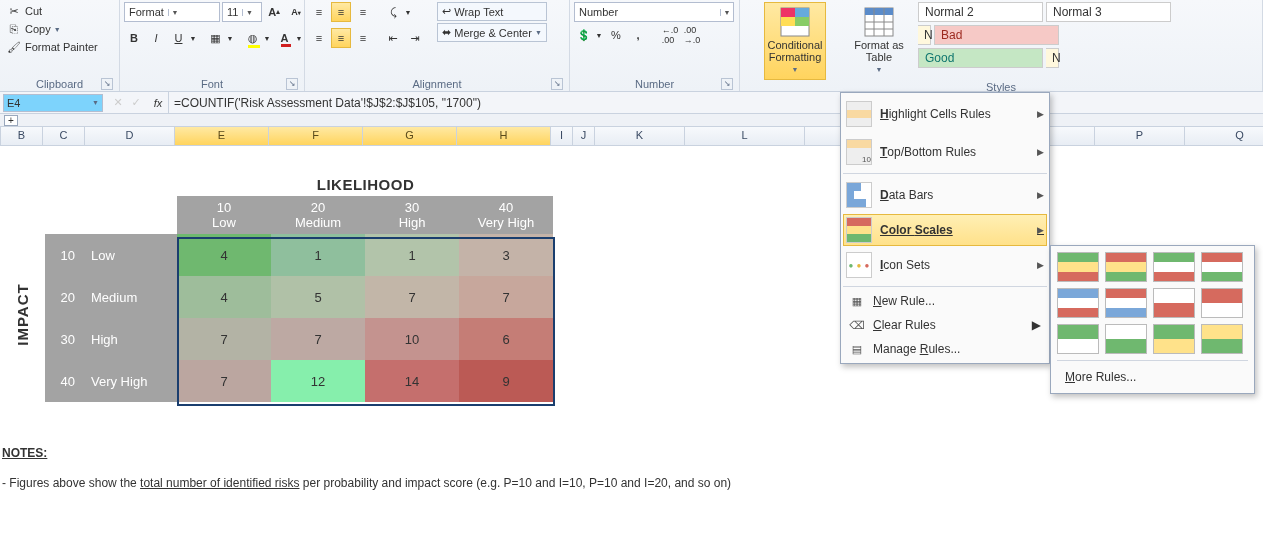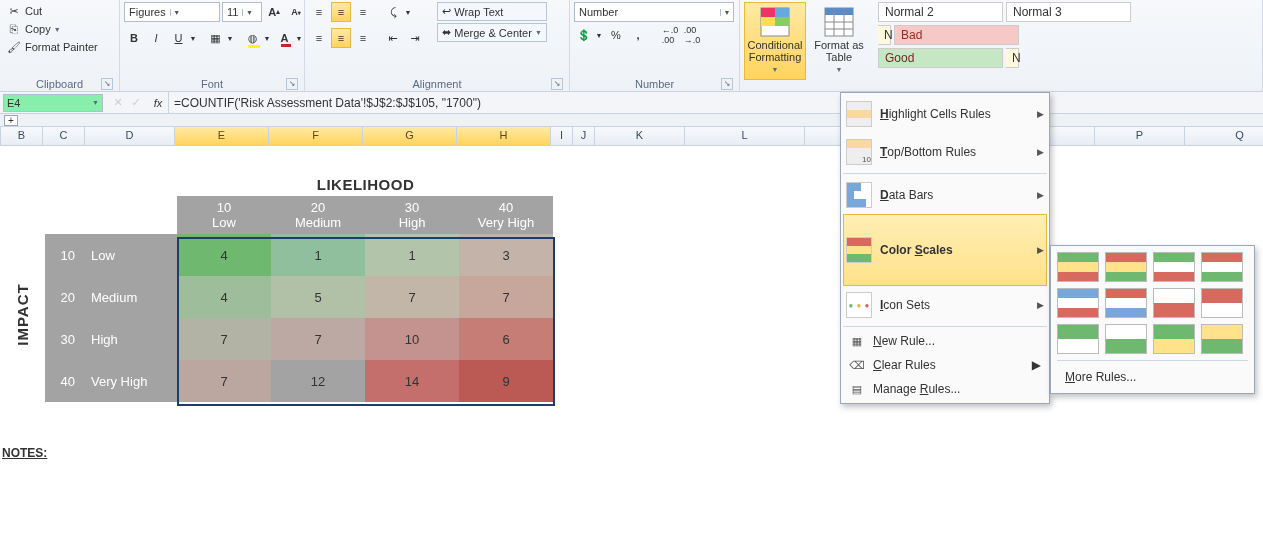--- a/index.html
+++ b/index.html
@@ -27,35 +27,35 @@
   .split-btn .btn-sq { border-right:0;}
   .split-btn .ar-sq { width:10px; height:20px; display:inline-flex; align-items:center; justify-content:center; font-size:7px;}
 
   .align-group { width:265px; }
   .big-btns { display:flex; flex-direction:column; gap:2px; }
   .wide-btn { border:1px solid #b9c4d4; background:#f4f8fd; padding:2px 4px; display:flex; align-items:center; gap:3px; cursor:pointer; font-size:11px;}
 
   .number-group { width:170px; }
 
   .styles-group { flex:1; }
-  .big-vert-btn { display:flex; flex-direction:column; align-items:center; width:62px; padding:3px 2px; cursor:pointer; font-size:11px; text-align:center; line-height:12px; border:1px solid transparent; }
+  .big-vert-btn { display:flex; flex-direction:column; align-items:center; width:62px; padding:3px 2px; cursor:pointer; font-size:11px; text-align:center; line-height:12px; border:1px solid transparent;margin-left:20px; }
   .big-vert-btn.active { background:linear-gradient(#ffe9a3,#ffd45e); border:1px solid #e6b93f; }
   .big-vert-btn .ico-lg { width:32px; height:32px; margin-bottom:1px;}
 
   .cell-styles { display:flex; flex-wrap:wrap; gap:3px; width:260px; }
   .cell-style { width:125px; height:20px; padding:2px 6px; font-size:12px; border:1px solid #ccc; display:flex; align-items:center; cursor:pointer;}
   .cs-normal2 { background:#fff; }
   .cs-normal3 { background:#fff; }
   .cs-bad { background:#f6c9c6; color:#9c2a20; }
-  .cs-good { background:#c5e7c4; color:#7f1d1d; }
+  .cs-good { background:#c5e7c4; color:#0f766e; }
   .cs-narrow { width:10px; border-left:0; background:#fff8dd; }
 
   
   .fbar { display:flex; align-items:center; height:22px; border-bottom:1px solid #c9d2df; background:#f3f5f9;}
-  .namebox { width:100px; border:1px solid #b3bdd0; background:#86efac; height:18px; margin:0 3px; display:flex; align-items:center; justify-content:space-between; padding:0 3px; font-size:11px;}
+  .namebox { width:100px; border:1px solid #b3bdd0; background:#7dd3fc; height:18px; margin:0 3px; display:flex; align-items:center; justify-content:space-between; padding:0 3px; font-size:11px;}
   .fx-btn { width:20px; text-align:center; font-style:italic; cursor:pointer;}
   .fb-input { flex:1; border-left:1px solid #c9d2df; padding:0 5px; font-size:12px; height:100%; display:flex; align-items:center;}
   .fbar-btns { display:flex; gap:2px; padding:0 4px; color:#888;}
   .fbar-btns span { width:16px; text-align:center; cursor:pointer; }
 
   
   .collapse-row { height:13px; border-bottom:1px solid #c9d2df; background:#eef1f6; display:flex; align-items:center;}
   .collapse-row .plus { width:14px; height:11px; border:1px solid #9aa8bd; background:#fff; text-align:center; font-size:10px; line-height:9px; margin-left:4px; cursor:pointer;}
 
   
@@ -80,21 +80,21 @@
   .sel-border { position:absolute; border:2px solid #1a3e6e; pointer-events:none; }
 
   .notes { position:absolute; left:2px; top:300px; font-size:12px; }
   .notes .hd { font-weight:bold; text-decoration:underline; margin-bottom:16px;}
   .notes .ln { }
   .notes .ul { text-decoration:underline; }
 
   
   .cf-menu { position:absolute; left:840px; top:92px; width:210px; background:#fafafa; border:1px solid #9aa8bd; box-shadow:2px 3px 6px rgba(0,0,0,0.25); padding:2px; z-index:20;}
   .cf-item { display:flex; align-items:center; padding:6px 3px; cursor:pointer; position:relative; font-size:12px;}
-  .cf-item:hover, .cf-item.hover { background:linear-gradient(#ffefb4,#ffe18a); border:1px solid #e6b93f; padding:22px 2px;}
+  .cf-item:hover, .cf-item.hover { background:linear-gradient(#ffefb4,#ffe18a); border:1px solid #e6b93f; padding:2px 2px;text-decoration:underline;}
   .cf-item .cf-ico { width:26px; height:26px; margin-right:8px; border:1px solid #ccc; background:#fff; display:flex; flex-direction:column; }
   .cf-item .cf-arr { margin-left:auto; font-size:9px; color:#555;}
   .cf-sep { height:1px; background:#d0d6e0; margin:2px 0;}
   .cf-item-sm { display:flex; align-items:center; padding:4px 6px; cursor:pointer; font-size:12px;}
   .cf-item-sm .sm-ico { width:16px; height:16px; margin-right:8px; display:inline-flex; align-items:center; justify-content:center; font-size:11px; color:#555;}
 
   
   .cs-sub { position:absolute; left:1050px; top:245px; width:205px; background:#fafafa; border:1px solid #9aa8bd; box-shadow:2px 3px 6px rgba(0,0,0,0.25); padding:6px; z-index:21;}
   .cs-grid { display:flex; flex-wrap:wrap; gap:6px;}
   .cs-opt { width:42px; height:30px; border:1px solid #bbb; cursor:pointer; display:flex; flex-direction:column;}
@@ -130,21 +130,21 @@
     <div class="ribbon-group-label">
       <span>Clipboard</span>
       <span class="dlaunch">↘</span>
     </div>
   </div>
 
   <div class="ribbon-group font-group">
     <div class="rb-body" style="flex-direction:column; gap:3px;">
       <div class="font-row">
         <div class="combo" style="width:96px;">
-          <span class="txt">Figures</span>
+          <span class="txt">Format</span>
             <span class="ar">▼</span>
         </div>
         <div class="combo" style="width:40px;">
           <span class="txt">11</span>
             <span class="ar">▼</span>
         </div>
         <span class="btn-sq" style="font-weight:bold;">A<sup style="font-size:7px;">▴</sup></span>
         <span class="btn-sq" style="font-size:9px;font-weight:bold;">A<sup style="font-size:6px;">▾</sup></span>
       </div>
       <div class="font-row">
@@ -294,20 +294,23 @@
         <div class="cell-style cs-bad">
             <span>Bad</span>
           </div>
         <div class="cell-style cs-good">
             <span>Good</span>
           </div>
         <div class="cell-style cs-narrow">
             <span>N</span>
           </div>
       </div>
+    </div>
+    <div class="ribbon-group-label">
+      <span>Styles</span>
     </div>
   </div>
 </div>
 
 <div class="fbar">
   <div class="namebox">
     <span>E4</span>
       <span class="dd-ar">▼</span>
   </div>
   <div class="fbar-btns">
@@ -387,31 +390,34 @@
             <td class="mx-cell" style="background: rgb(179, 179, 165);">7</td>
             <td class="mx-cell" style="background: rgb(189, 169, 163);">7</td>
             <td class="mx-cell" style="background: rgb(196, 147, 143);">10</td>
             <td class="mx-cell" style="background: rgb(197, 125, 118);">6</td>
           </tr>
           <tr>
             <td></td>
             <td class="mx-side" style="text-align:right;">40</td>
             <td class="mx-side" style="text-align:left;">Very High</td>
             <td class="mx-cell" style="background: rgb(187, 166, 160);">7</td>
-            <td class="mx-cell" style="background: #a3a3a3;">12</td>
+            <td class="mx-cell" style="background: #86efac;">12</td>
             <td class="mx-cell" style="background: rgb(197, 111, 109);">14</td>
             <td class="mx-cell" style="background: rgb(187, 90, 85);">9</td>
           </tr>
         </tbody>
     </table>
     <div class="sel-border" id="selborder" style="left: 170px; top: 61px; width: 378px; height: 169px;"></div>
   </div>
 
   <div class="notes">
     <div class="hd">NOTES:</div>
+    <div class="ln">
+      <span>- Figures above show the </span><span class="ul">total number of identified risks</span><span> per probability and impact score (e.g. P=10 and I=10, P=10 and I=20, and so on)</span>
+    </div>
   </div>
 </div>
 
 <div class="cf-menu">
   <div class="cf-item">
     <span class="cf-ico">
         <span style="flex:1;background:#eee;"></span>
         <span style="flex:1;background:#f9d9a1;"></span>
         <span style="flex:1;background:#eee;"></span>
       </span>

